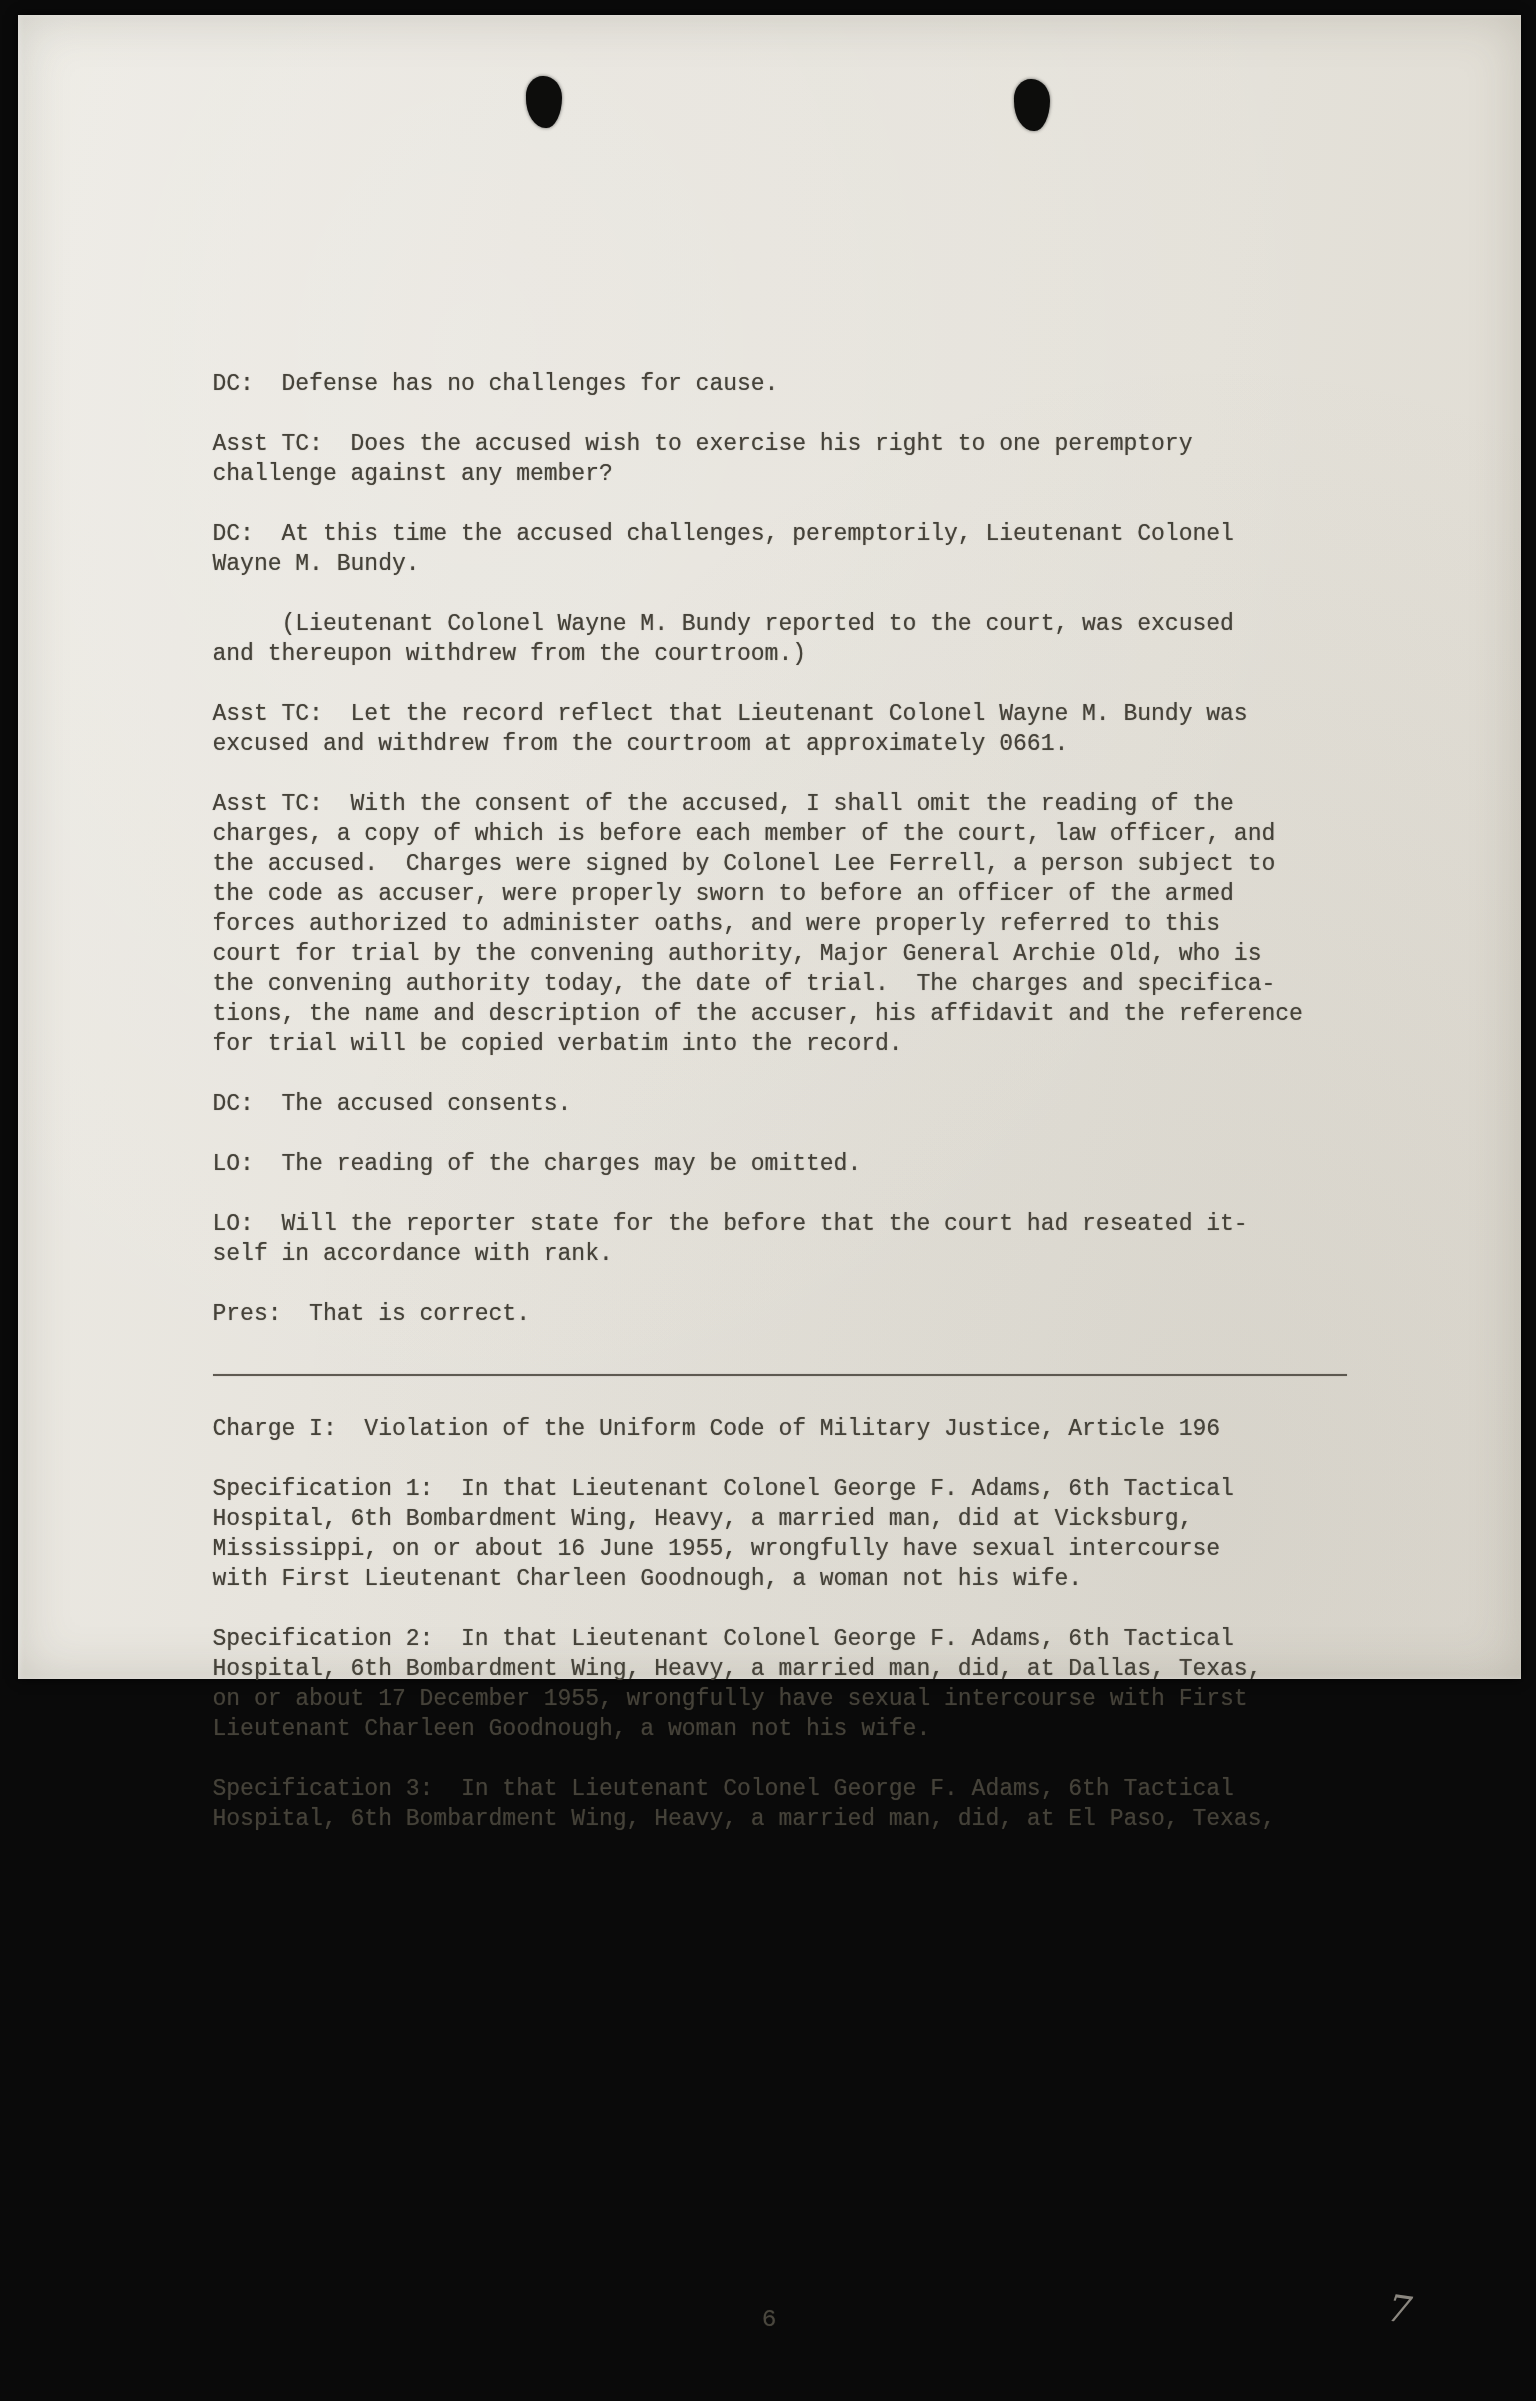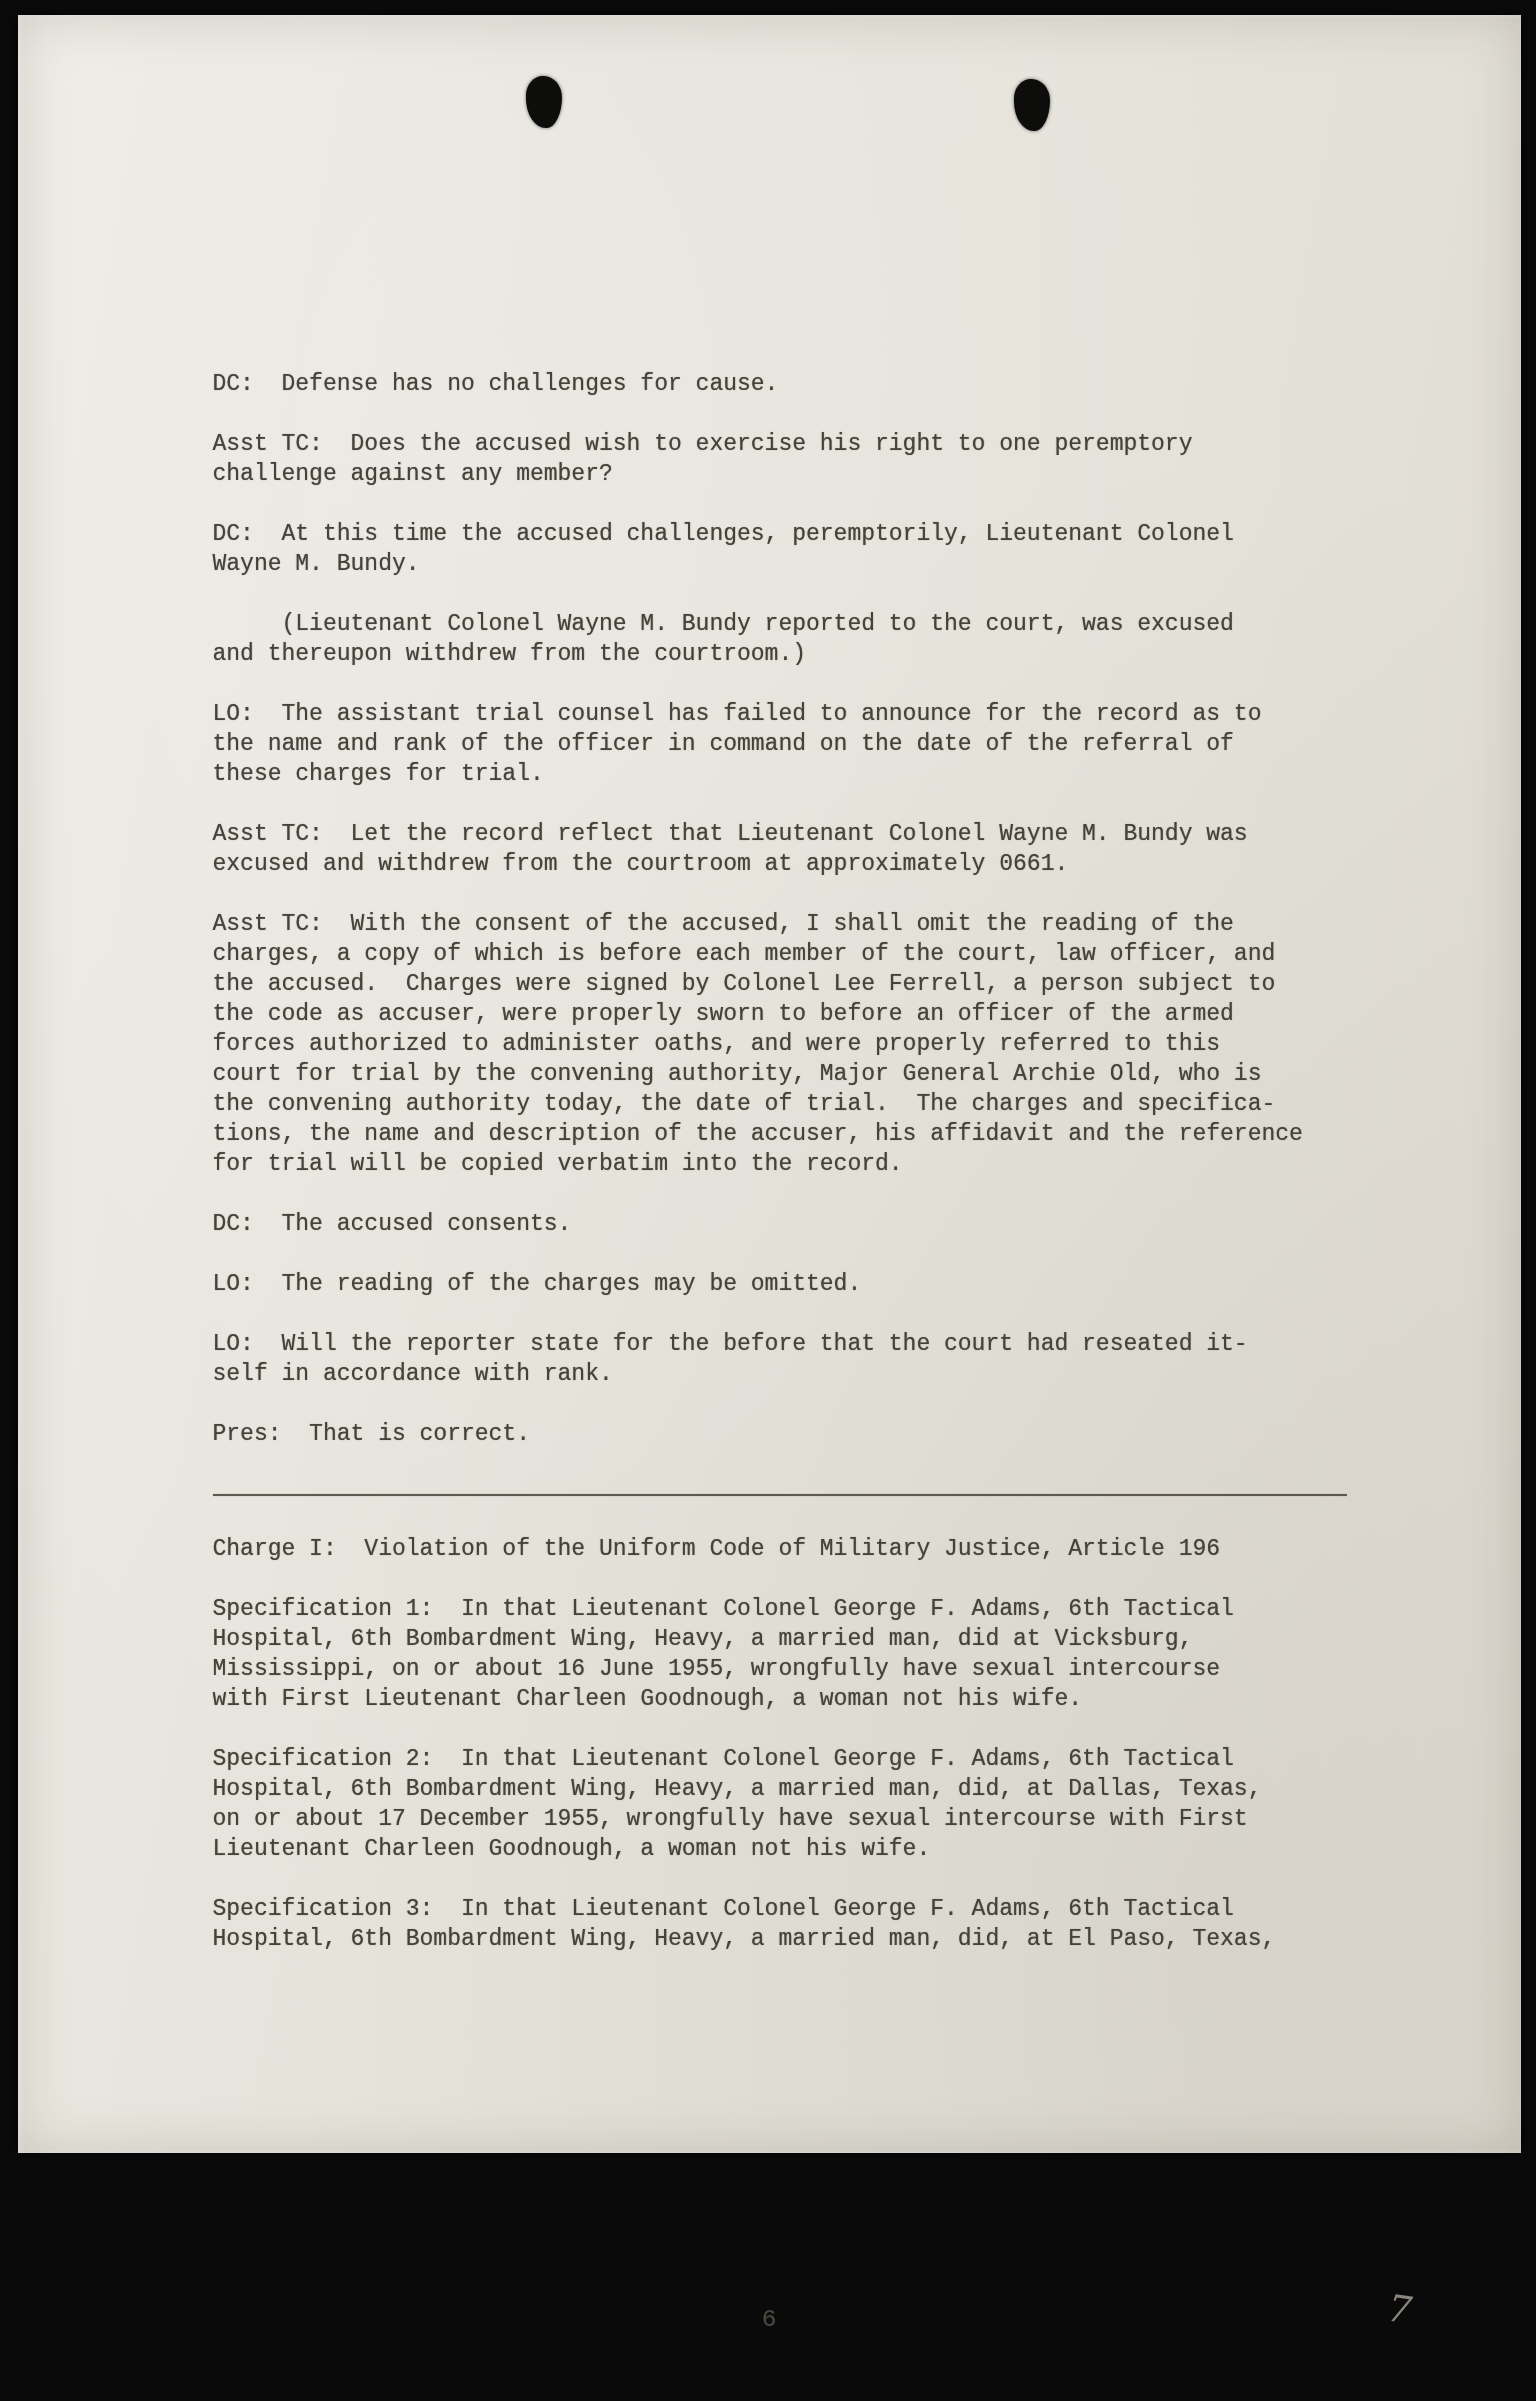--- a/index.html
+++ b/index.html
@@ -14,21 +14,21 @@
   .scan-bg {
     position: absolute;
     inset: 0;
     background: #0a0a0a;
   }
   .paper {
     position: absolute;
     left: 17.5px;
     top: 15px;
     width: 1503px;
-    height: 2138px;
+    height: 1664px;
     background:
       radial-gradient(ellipse at 30% 20%, rgba(255,255,255,0.18), rgba(255,255,255,0) 60%),
       radial-gradient(ellipse at 80% 90%, rgba(120,115,100,0.10), rgba(120,115,100,0) 55%),
       linear-gradient(100deg, #edebe5 0%, #e7e4dd 30%, #e4e1d9 70%, #dfdbd2 100%);
     box-shadow:
       inset 0 0 52px rgba(90,85,70,0.22),
       inset 2.3px 0 5.8px rgba(255,255,255,0.55),
       0 0 10.5px rgba(0,0,0,0.8);
   }
   .hole {
@@ -95,23 +95,20 @@
   <div class="hole right"></div>
 
   <div class="doc-body">
       <div class="para">DC:  Defense has no challenges for cause.</div>
       <div class="para">Asst TC:  Does the accused wish to exercise his right to one peremptory
 challenge against any member?</div>
       <div class="para">DC:  At this time the accused challenges, peremptorily, Lieutenant Colonel
 Wayne M. Bundy.</div>
       <div class="para">     (Lieutenant Colonel Wayne M. Bundy reported to the court, was excused
 and thereupon withdrew from the courtroom.)</div>
-      <div class="para">LO:  The assistant trial counsel has failed to announce for the record as to
-the name and rank of the officer in command on the date of the referral of
-these charges for trial.</div>
       <div class="para">Asst TC:  Let the record reflect that Lieutenant Colonel Wayne M. Bundy was
 excused and withdrew from the courtroom at approximately 0661.</div>
       <div class="para">Asst TC:  With the consent of the accused, I shall omit the reading of the
 charges, a copy of which is before each member of the court, law officer, and
 the accused.  Charges were signed by Colonel Lee Ferrell, a person subject to
 the code as accuser, were properly sworn to before an officer of the armed
 forces authorized to administer oaths, and were properly referred to this
 court for trial by the convening authority, Major General Archie Old, who is
 the convening authority today, the date of trial.  The charges and specifica-
 tions, the name and description of the accuser, his affidavit and the reference

